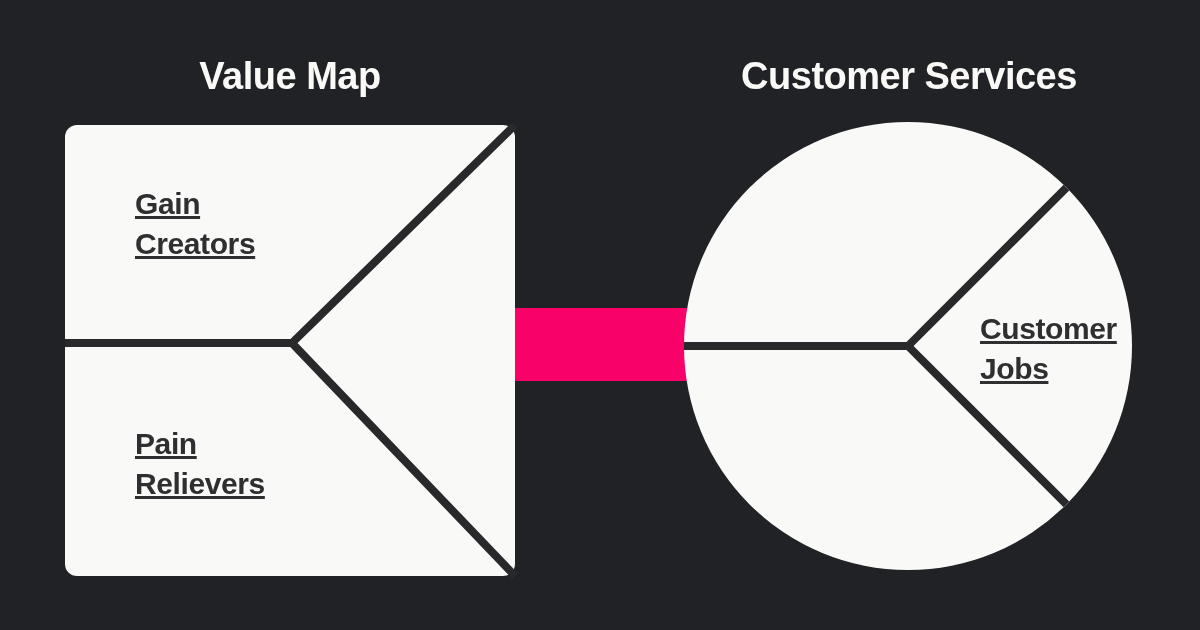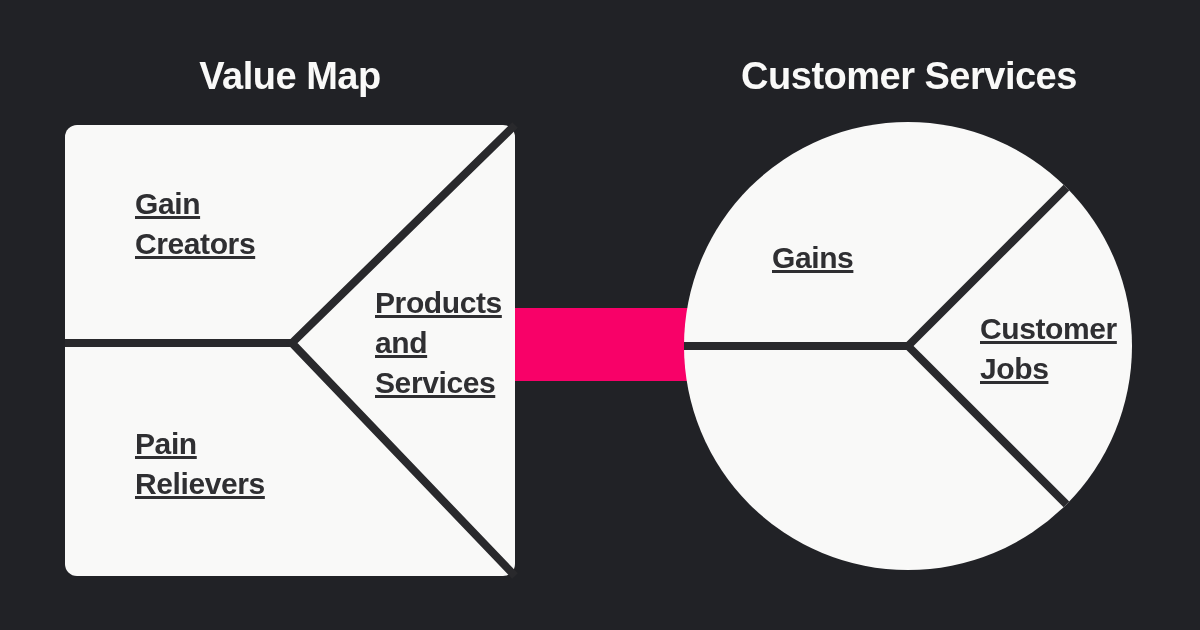--- a/index.html
+++ b/index.html
@@ -74,21 +74,17 @@
     </g>
   </svg>
 
   <div class="title value-map">Value Map</div>
   <div class="title customer-profile">Customer Services</div>
 
   <div class="label gain-creators">Gain
 Creators</div>
   <div class="label pain-relievers">Pain
 Relievers</div>
-  <div class="label products-services">Products
-and
-Services</div>
 
-  <div class="label gains">Gains</div>
   <div class="label customer-jobs">Customer
 Jobs</div>
 
 </div>
 
 </body></html>

